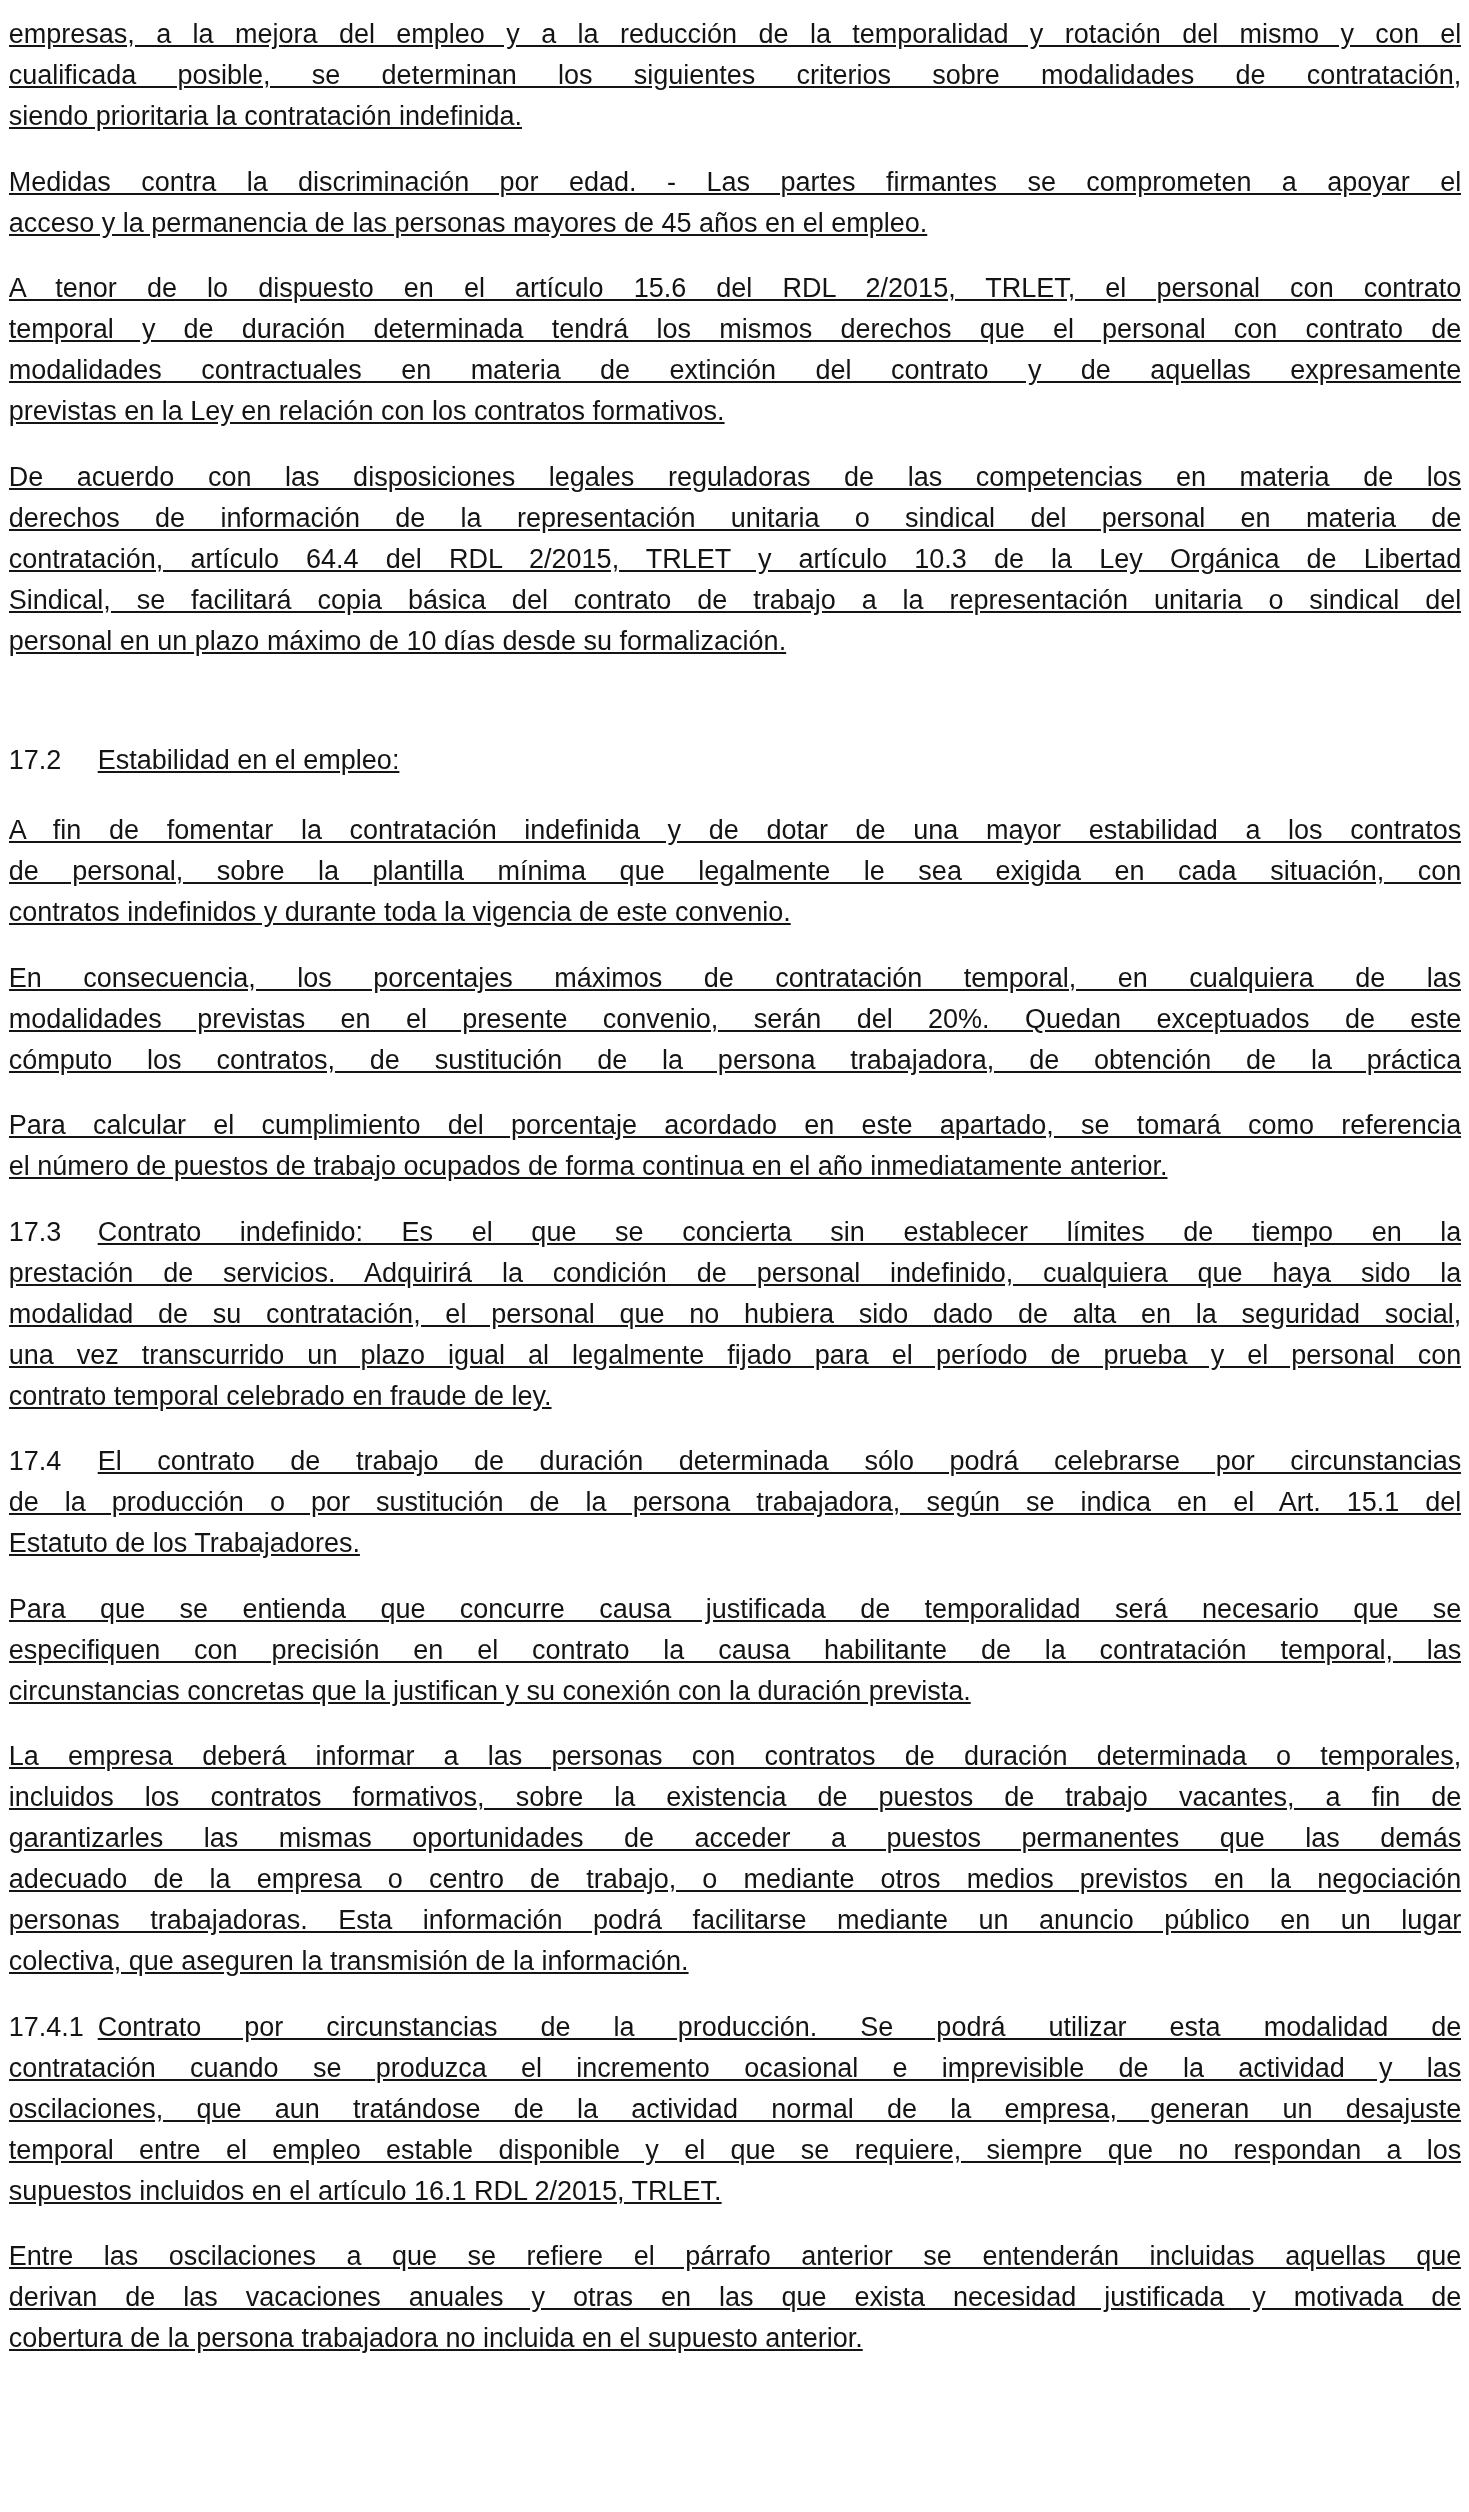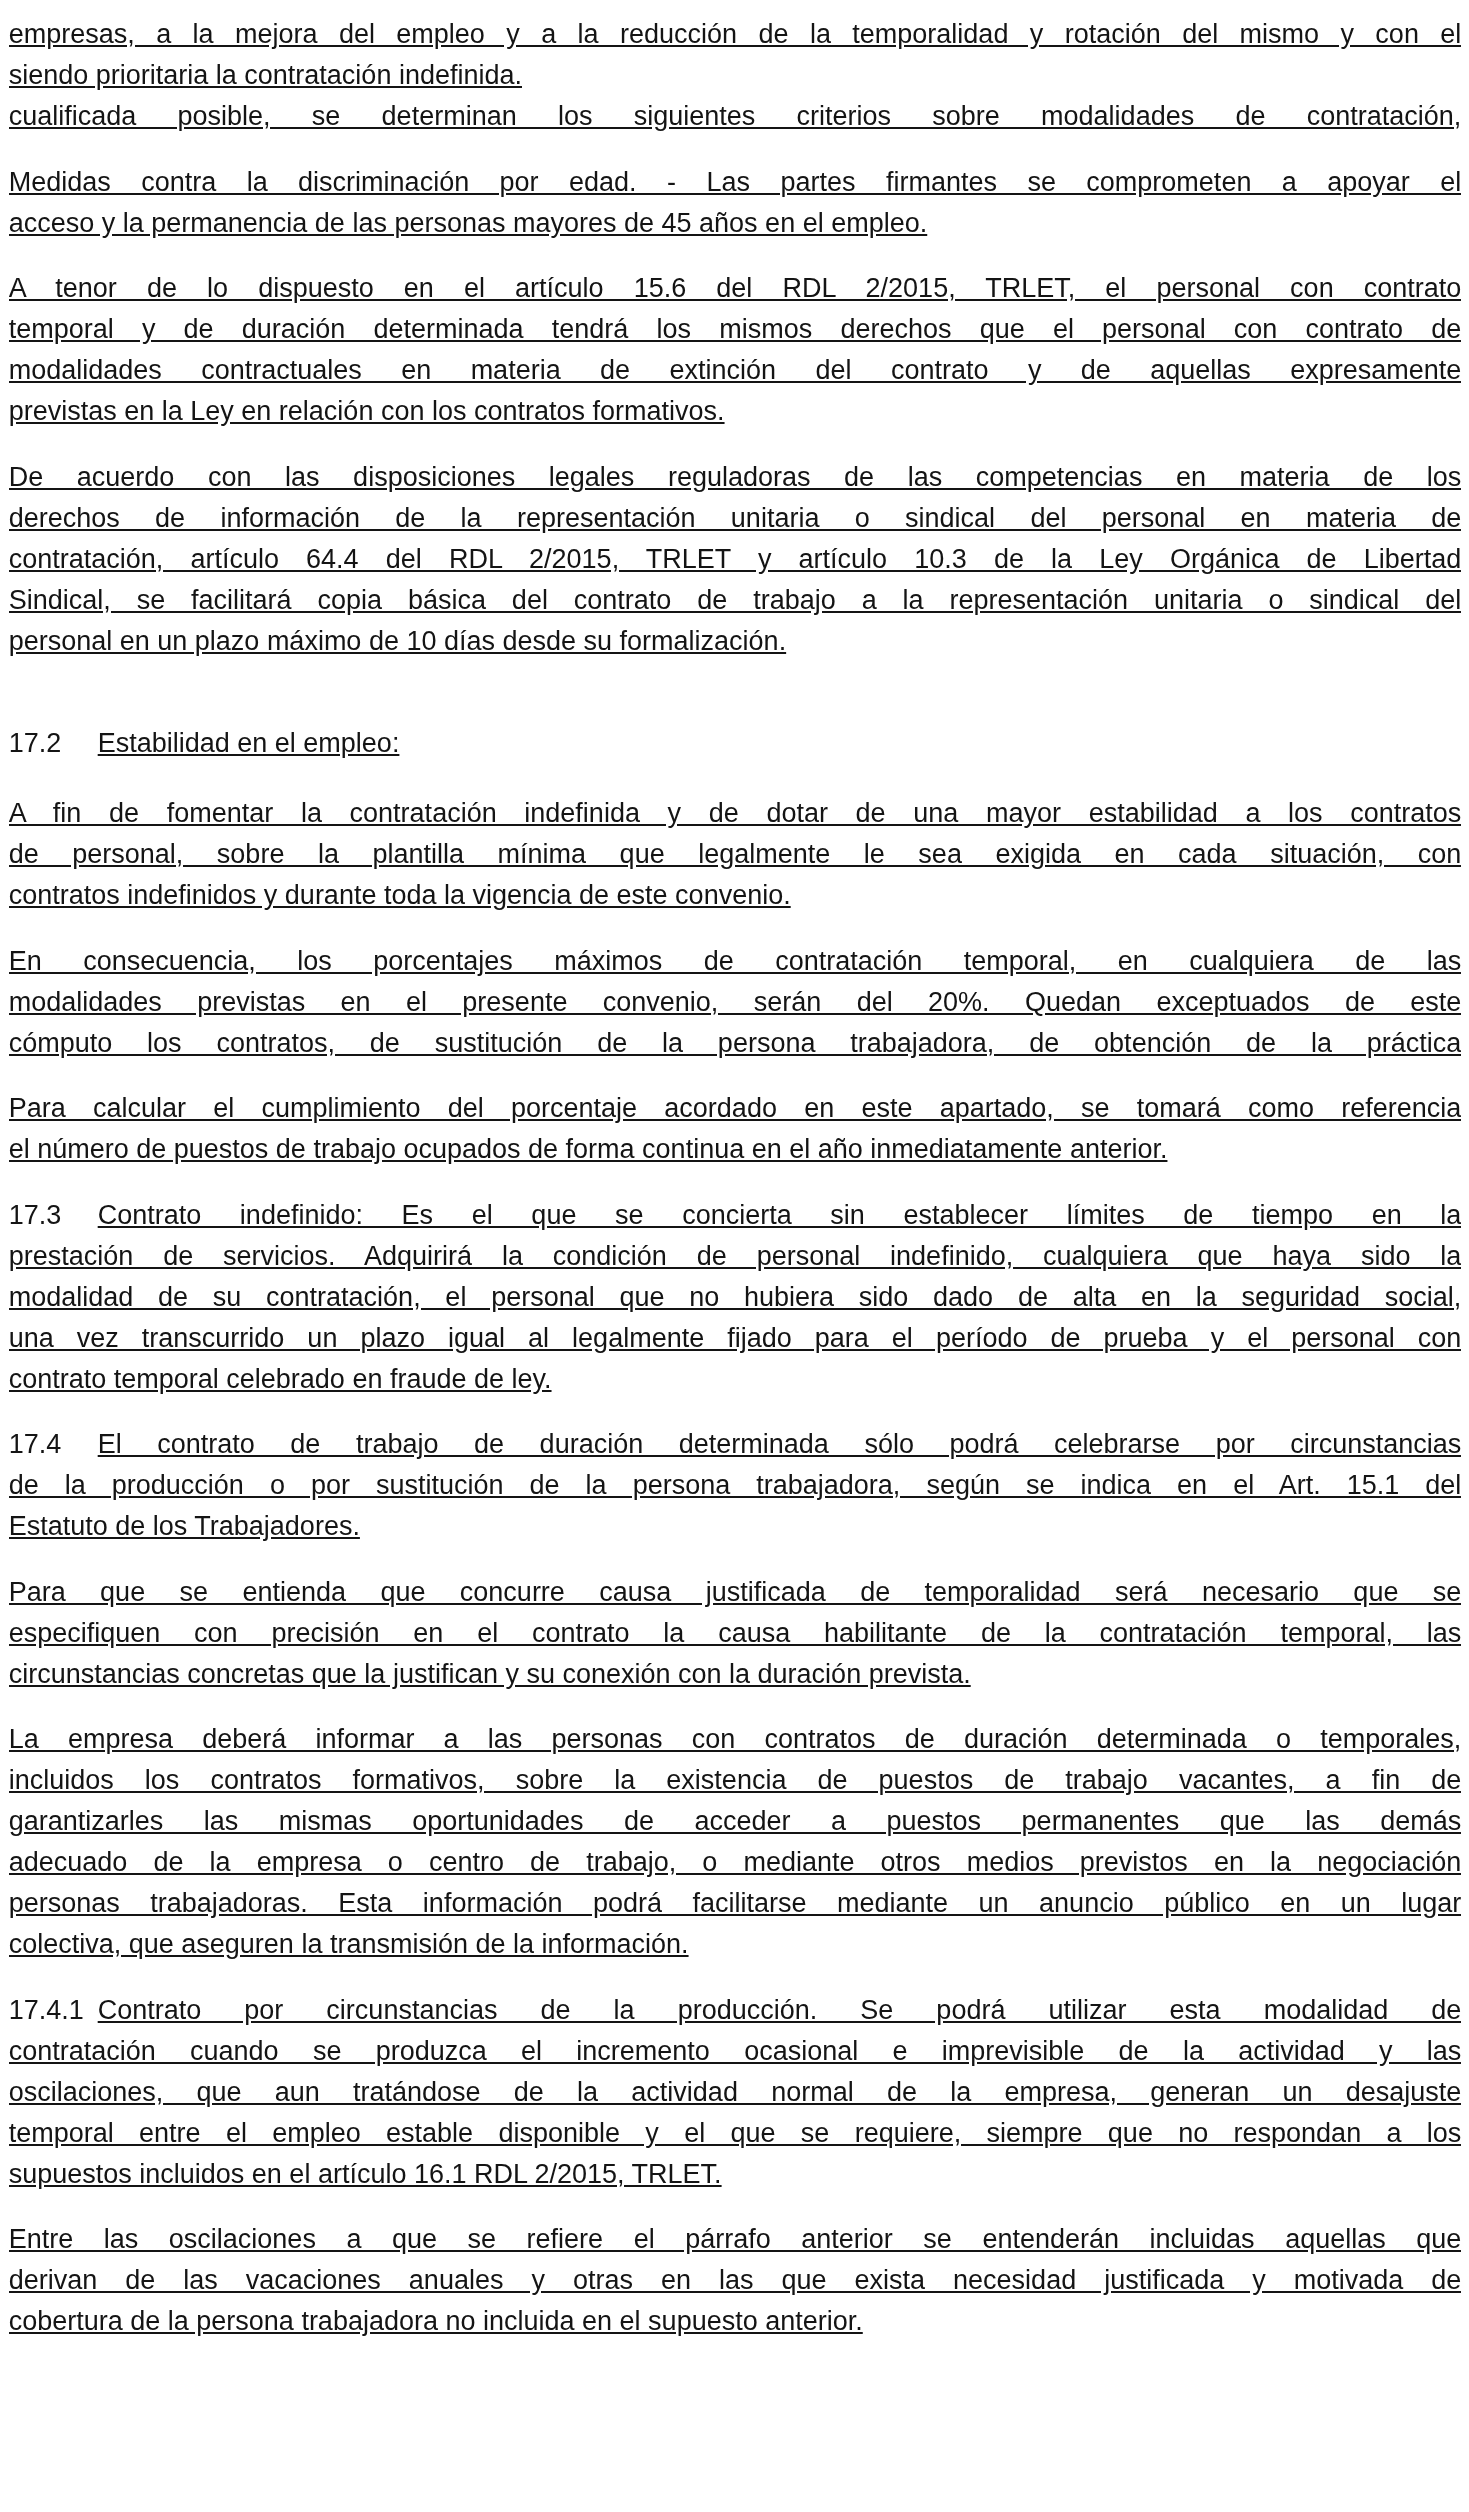--- a/index.html
+++ b/index.html
@@ -11,42 +11,42 @@
     padding: 14px 8.7px 0 8.7px;
     font-family: "Liberation Sans", "DejaVu Sans", sans-serif;
     font-size: 27px;
     line-height: 41px;
     color: #141414;
     display: flex;
     flex-direction: column;
     background: #ffffff;
   }
   .para { margin: 0 0 24.5px 0; }
-  .para.heading { margin: 37px 0 29px 0; }
+  .para.heading { margin: 54px 0 29px 0; }
   .line {
     height: 41px;
     overflow: hidden;
     text-align: left;
     white-space: normal;
     text-decoration: underline;
   }
   .line.j {
     text-align: justify;
     text-align-last: justify;
   }
   .num { display: inline-block; min-width: 89px; }
 </style>
 </head>
 <body>
 
 <div id="doc" style="color: rgb(20, 20, 20); background: rgb(255, 255, 255);">
     <div class="para">
       <div class="line j">empresas, a la mejora del empleo y a la reducción de la temporalidad y rotación del mismo y con el</div>
+      <div class="line j">cualificada posible, se determinan los siguientes criterios sobre modalidades de contratación,</div>
       <div class="line">siendo prioritaria la contratación indefinida.</div>
-      <div class="line j">cualificada posible, se determinan los siguientes criterios sobre modalidades de contratación,</div>
     </div>
     <div class="para">
       <div class="line j">Medidas contra la discriminación por edad. - Las partes firmantes se comprometen a apoyar el</div>
       <div class="line">acceso y la permanencia de las personas mayores de 45 años en el empleo.</div>
     </div>
     <div class="para">
       <div class="line j">A tenor de lo dispuesto en el artículo 15.6 del RDL 2/2015, TRLET, el personal con contrato</div>
       <div class="line j">temporal y de duración determinada tendrá los mismos derechos que el personal con contrato de</div>
       <div class="line j">modalidades contractuales en materia de extinción del contrato y de aquellas expresamente</div>
       <div class="line">previstas en la Ley en relación con los contratos formativos.</div>

